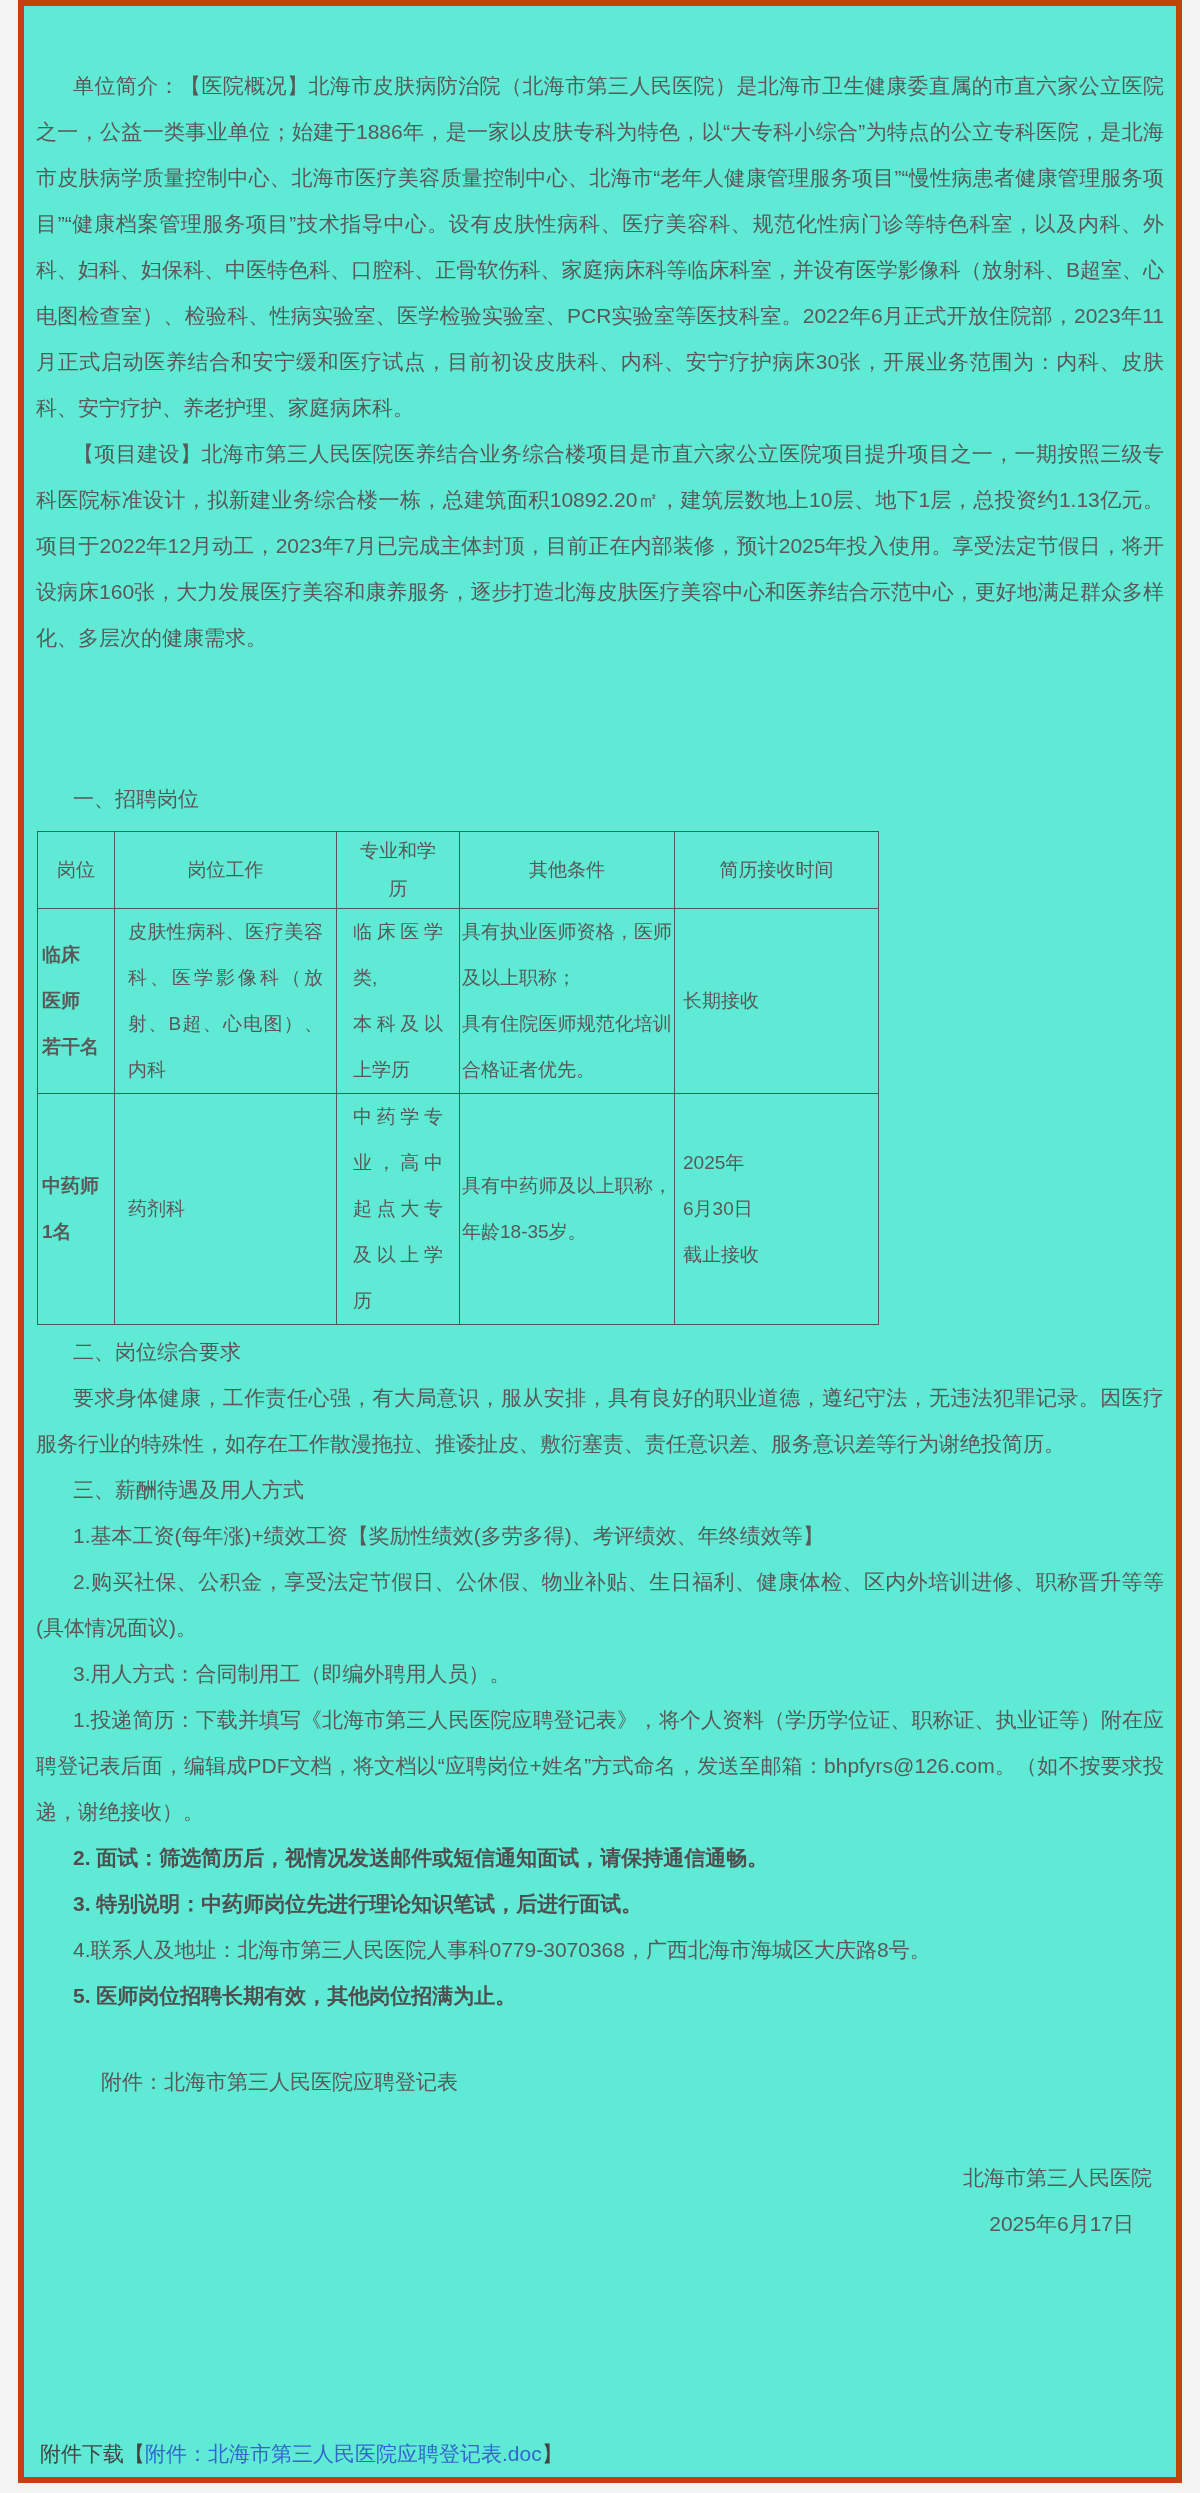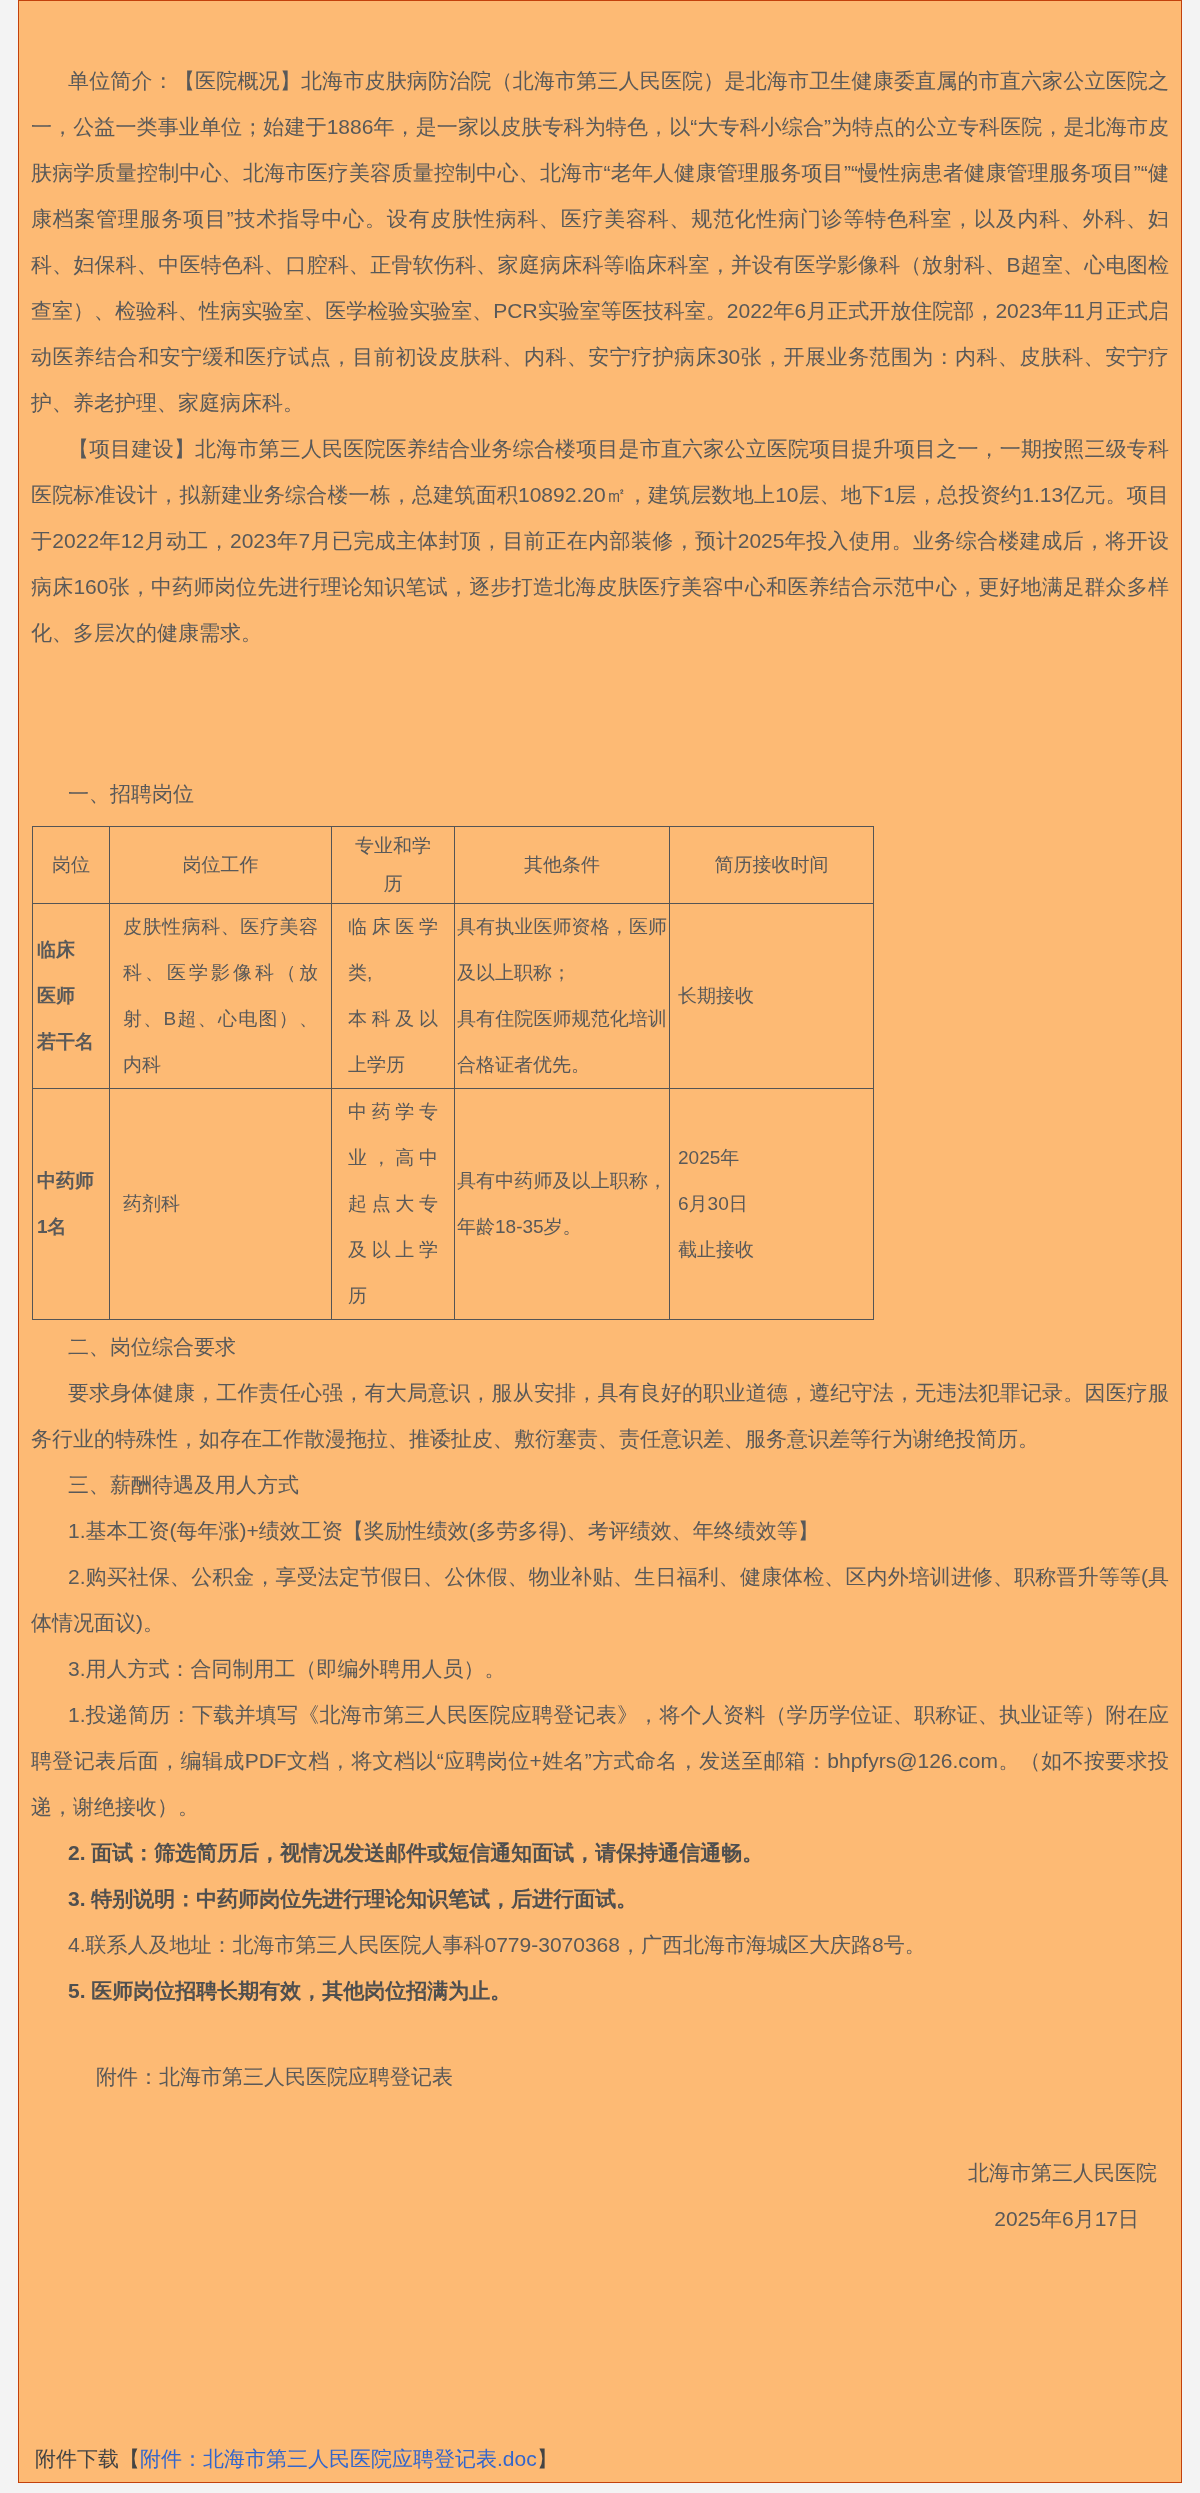--- a/index.html
+++ b/index.html
@@ -7,22 +7,22 @@
     background:#f3f3f3;
     width:1200px;
     min-height:2493px;
     font-family:"Liberation Sans","DejaVu Sans",sans-serif;
   }
   .card{
     box-sizing:border-box;
     width:1164px;
     height:2483px;
     margin:0 auto;
-    background:#fdba74;
-    border:1px solid #c2410c;
+    background:#5eead4;
+    border:6px solid #c2410c;
     padding:57px 12px 0 12px;
     position:relative;
     overflow:hidden;
   }
   .para{
     margin:0;
     font-size:21px;
     line-height:46px;
     color:#595959;
     text-align:justify;
@@ -87,21 +87,21 @@
     text-decoration:none;
     cursor:pointer;
   }
 </style>
 </head>
 <body>
 
 <div class="card">
 
   <p class="para indent">单位简介：【医院概况】北海市皮肤病防治院（北海市第三人民医院）是北海市卫生健康委直属的市直六家公立医院之一，公益一类事业单位；始建于1886年，是一家以皮肤专科为特色，以“大专科小综合”为特点的公立专科医院，是北海市皮肤病学质量控制中心、北海市医疗美容质量控制中心、北海市“老年人健康管理服务项目”“慢性病患者健康管理服务项目”“健康档案管理服务项目”技术指导中心。设有皮肤性病科、医疗美容科、规范化性病门诊等特色科室，以及内科、外科、妇科、妇保科、中医特色科、口腔科、正骨软伤科、家庭病床科等临床科室，并设有医学影像科（放射科、B超室、心电图检查室）、检验科、性病实验室、医学检验实验室、PCR实验室等医技科室。2022年6月正式开放住院部，2023年11月正式启动医养结合和安宁缓和医疗试点，目前初设皮肤科、内科、安宁疗护病床30张，开展业务范围为：内科、皮肤科、安宁疗护、养老护理、家庭病床科。</p>
-  <p class="para indent">【项目建设】北海市第三人民医院医养结合业务综合楼项目是市直六家公立医院项目提升项目之一，一期按照三级专科医院标准设计，拟新建业务综合楼一栋，总建筑面积10892.20㎡，建筑层数地上10层、地下1层，总投资约1.13亿元。项目于2022年12月动工，2023年7月已完成主体封顶，目前正在内部装修，预计2025年投入使用。业务综合楼建成后，将开设病床160张，中药师岗位先进行理论知识笔试，逐步打造北海皮肤医疗美容中心和医养结合示范中心，更好地满足群众多样化、多层次的健康需求。</p>
+  <p class="para indent">【项目建设】北海市第三人民医院医养结合业务综合楼项目是市直六家公立医院项目提升项目之一，一期按照三级专科医院标准设计，拟新建业务综合楼一栋，总建筑面积10892.20㎡，建筑层数地上10层、地下1层，总投资约1.13亿元。项目于2022年12月动工，2023年7月已完成主体封顶，目前正在内部装修，预计2025年投入使用。享受法定节假日，将开设病床160张，大力发展医疗美容和康养服务，逐步打造北海皮肤医疗美容中心和医养结合示范中心，更好地满足群众多样化、多层次的健康需求。</p>
 
   <p class="para indent gap-top">一、招聘岗位</p>
 
   <table class="recruit">
     <colgroup>
       <col class="col-pos">
         <col class="col-work">
         <col class="col-edu">
         <col class="col-other">
         <col class="col-deadline">

